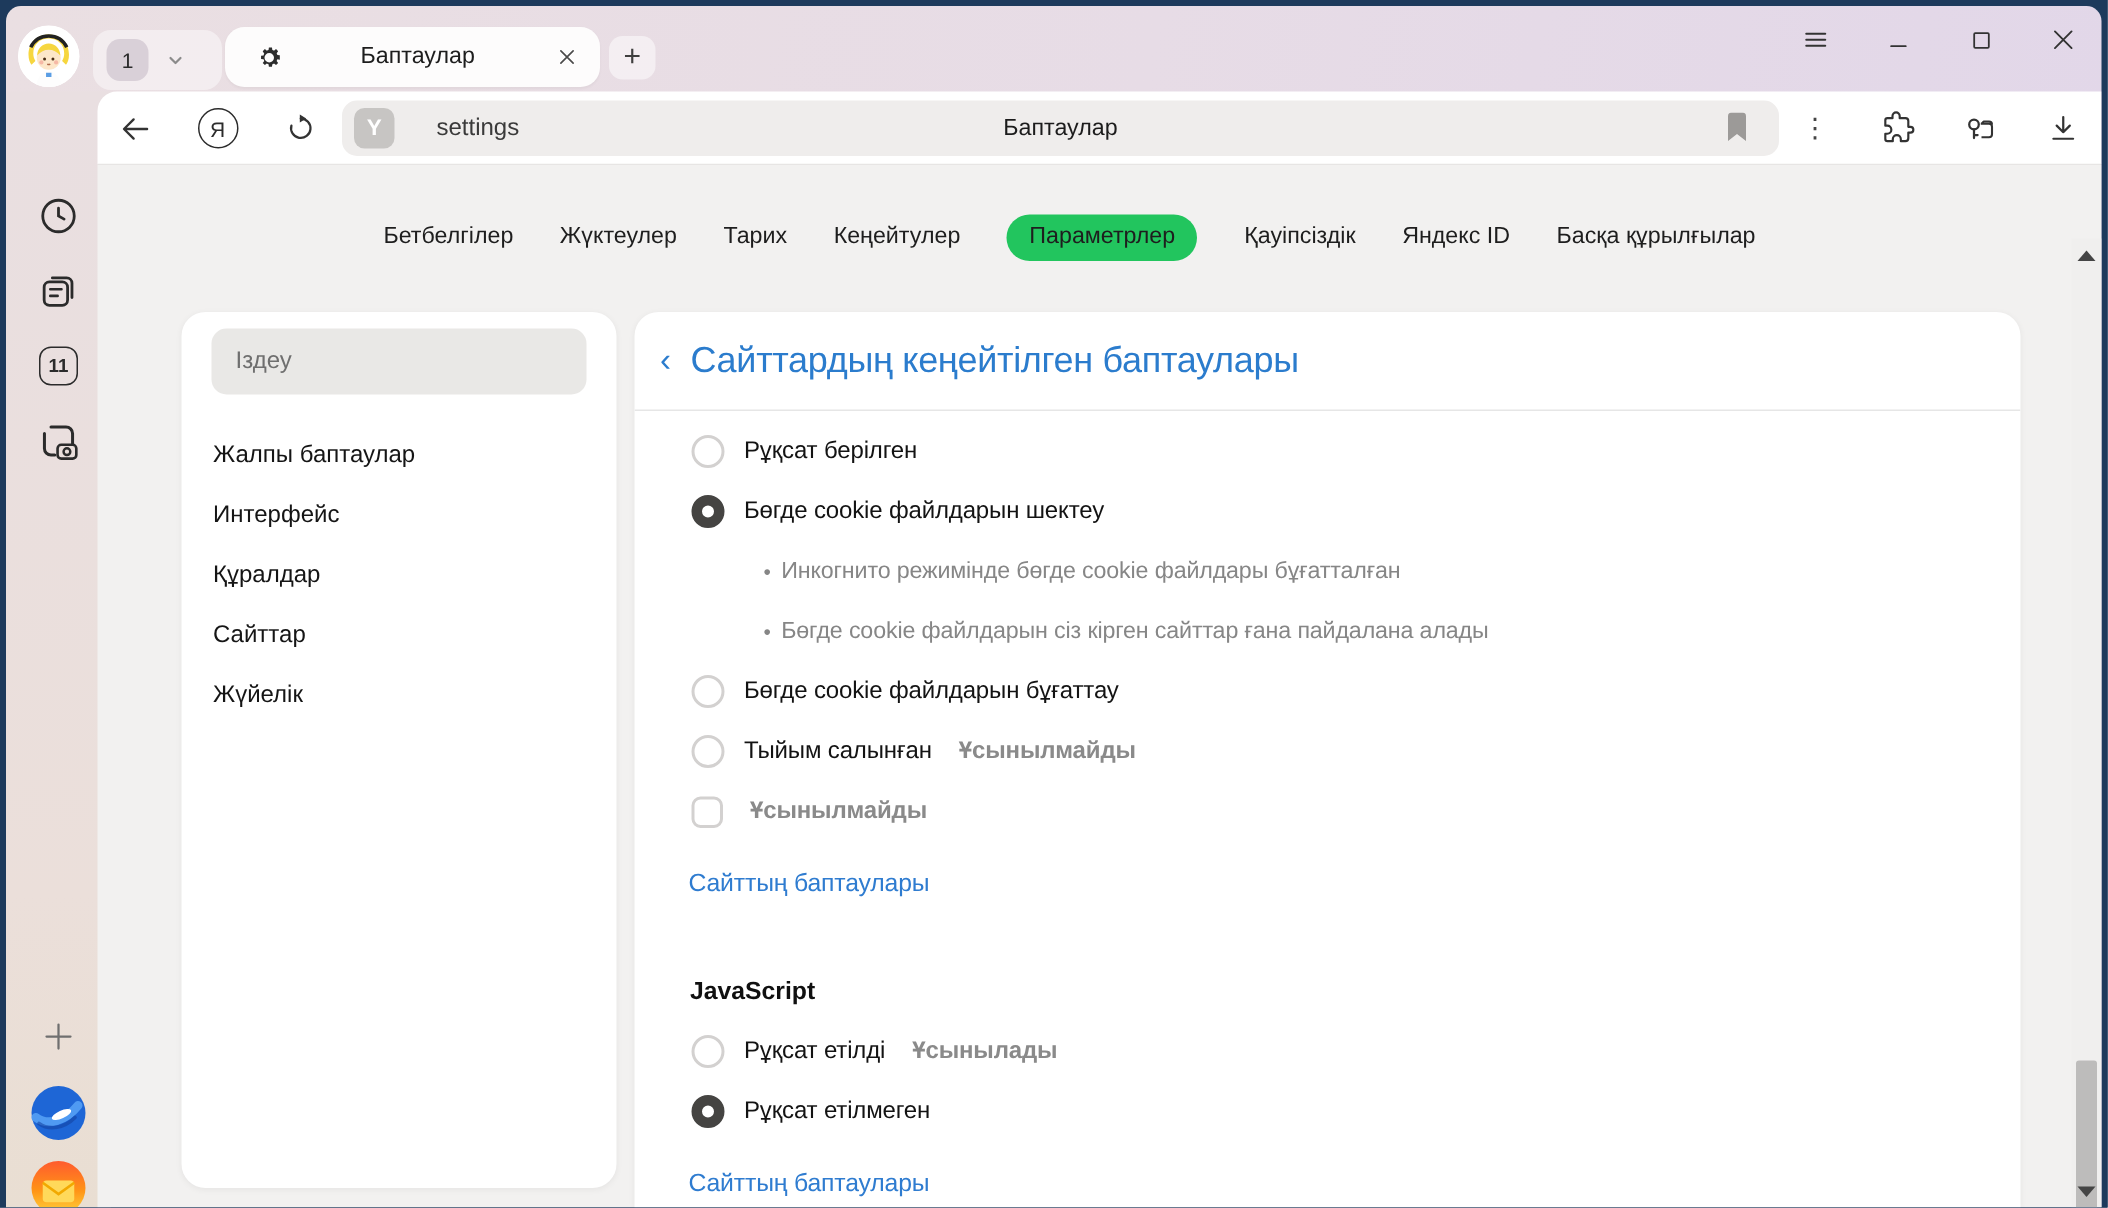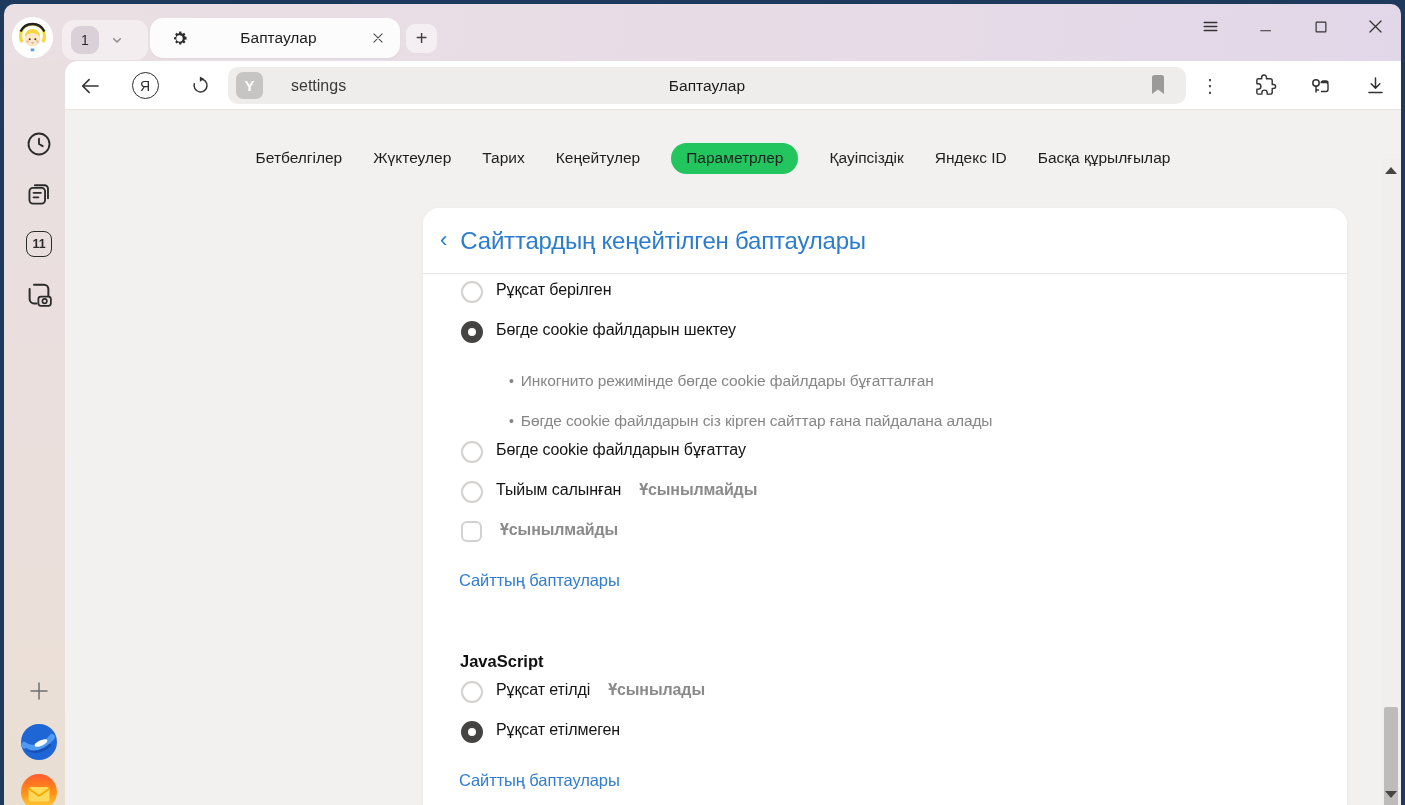--- a/index.html
+++ b/index.html
@@ -63,29 +63,29 @@
   .search-input::placeholder{color:#6f6f6f;opacity:1;}
   .menu{position:absolute;left:21px;top:76px;right:10px;}
   .menu-item{height:40px;display:flex;align-items:center;font-size:16px;color:#151515;cursor:default;}
 
   .panel-right{position:absolute;left:358px;top:98px;width:924px;bottom:0;background:#fff;
                border-radius:16px 16px 0 0;box-shadow:0 1px 4px rgba(0,0,0,.05);overflow:hidden;}
   .panel-header{height:66px;border-bottom:1px solid #e6e6e6;display:flex;align-items:center;}
   .ph-back{margin-left:17px;color:#2b7ccd;font-size:22px;line-height:1;transform:translateY(-1px);}
   .ph-title{margin-left:13px;font-size:24px;color:#2b7ccd;letter-spacing:-.2px;}
   .rows{padding-top:7px;}
-  .opt-row{display:flex;height:40px;padding-left:38px;}
+  .opt-row{display:flex;align-items:center;height:40px;padding-left:38px;}
   .radio{width:22px;height:22px;border-radius:50%;border:2px solid #d3d1d0;background:#fff;flex:0 0 22px;}
   .radio.checked{border:7px solid #454442;}
   .checkbox{width:21px;height:21px;border-radius:6px;border:2px solid #d3d1d0;background:#fff;flex:0 0 21px;}
   .opt-label{margin-left:13px;font-size:16px;color:#131313;letter-spacing:-.1px;white-space:nowrap;}
   .opt-hint{margin-left:18px;font-size:16px;color:#8a8a8a;letter-spacing:-.1px;white-space:nowrap;font-weight:bold;}
   .note-row{display:flex;align-items:center;height:40px;padding-left:86px;font-size:15.5px;color:#868686;letter-spacing:-.1px;}
   .note-bullet{margin-right:7px;font-size:14px;}
-  .links-row{display:flex;align-items:center;height:38px;padding-left:36px;gap:20px;}
+  .links-row{display:flex;align-items:flex-end;height:38px;padding-left:36px;gap:20px;}
   .slink{font-size:16.5px;color:#2f7cd0;letter-spacing:-.1px;text-decoration:none;white-space:nowrap;cursor:pointer;}
   .spacer{height:42px;}
   .sec-title{height:40px;display:flex;align-items:center;padding-left:37px;font-size:16.5px;font-weight:bold;color:#101010;}
 
   
   .scroll{position:absolute;right:0;top:49px;bottom:0;width:20px;background:#f0efee;}
   .sc-up{position:absolute;top:8px;left:50%;transform:translateX(-50%);width:0;height:0;
          border-left:6px solid transparent;border-right:6px solid transparent;border-bottom:7px solid #454545;}
   .sc-down{position:absolute;bottom:7px;left:50%;transform:translateX(-50%);width:0;height:0;
          border-left:6px solid transparent;border-right:6px solid transparent;border-top:7px solid #454545;}
@@ -274,20 +274,30 @@
             <div class="nav-tab">Бетбелгілер</div>
             <div class="nav-tab">Жүктеулер</div>
             <div class="nav-tab">Тарих</div>
             <div class="nav-tab">Кеңейтулер</div>
             <div class="nav-tab active">Параметрлер</div>
             <div class="nav-tab">Қауіпсіздік</div>
             <div class="nav-tab">Яндекс ID</div>
             <div class="nav-tab">Басқа құрылғылар</div>
           </div>
 
+        <div class="panel-left">
+          <input class="search-input" type="text" placeholder="Іздеу" style="">
+          <div class="menu" id="menuItems">
+              <div class="menu-item">Жалпы баптаулар</div>
+              <div class="menu-item">Интерфейс</div>
+              <div class="menu-item">Құралдар</div>
+              <div class="menu-item">Сайттар</div>
+              <div class="menu-item">Жүйелік</div>
+            </div>
+        </div>
 
         <div class="panel-right">
           <div class="panel-header">
             <span class="ph-back">‹</span>
             <span class="ph-title">Сайттардың кеңейтілген баптаулары</span>
           </div>
           <div class="rows" id="settingsRows">
               <div class="opt-row">
                 <span class="radio"></span>
                 <span class="opt-label">Рұқсат берілген</span>

